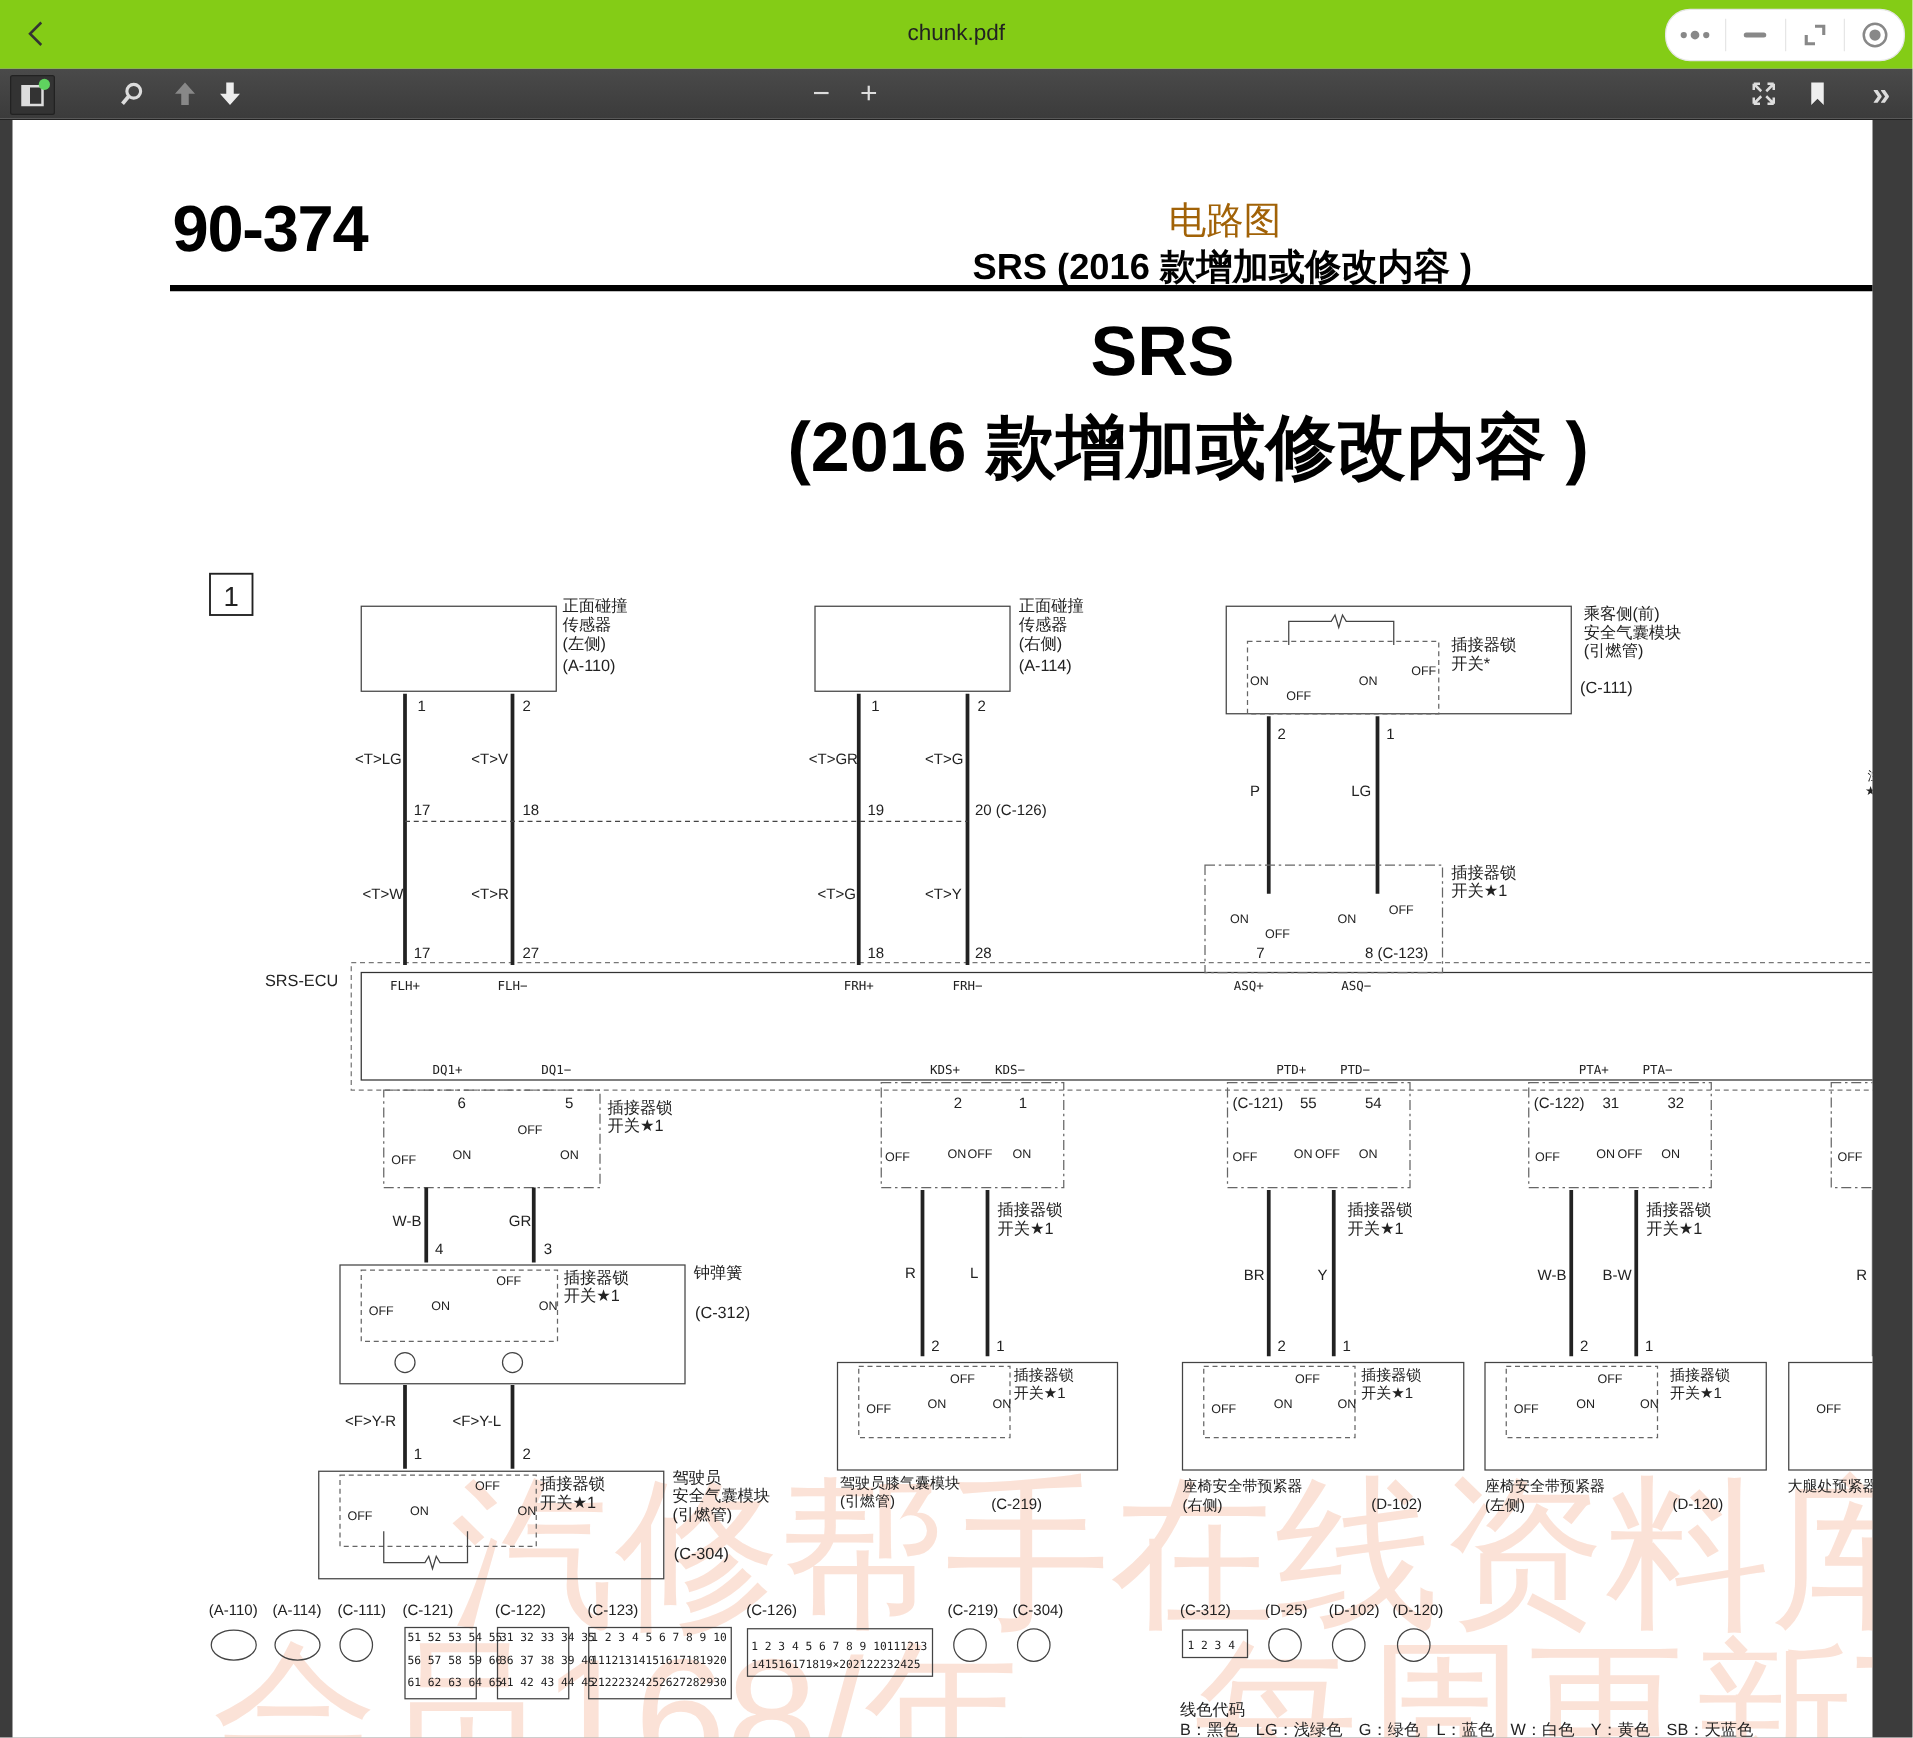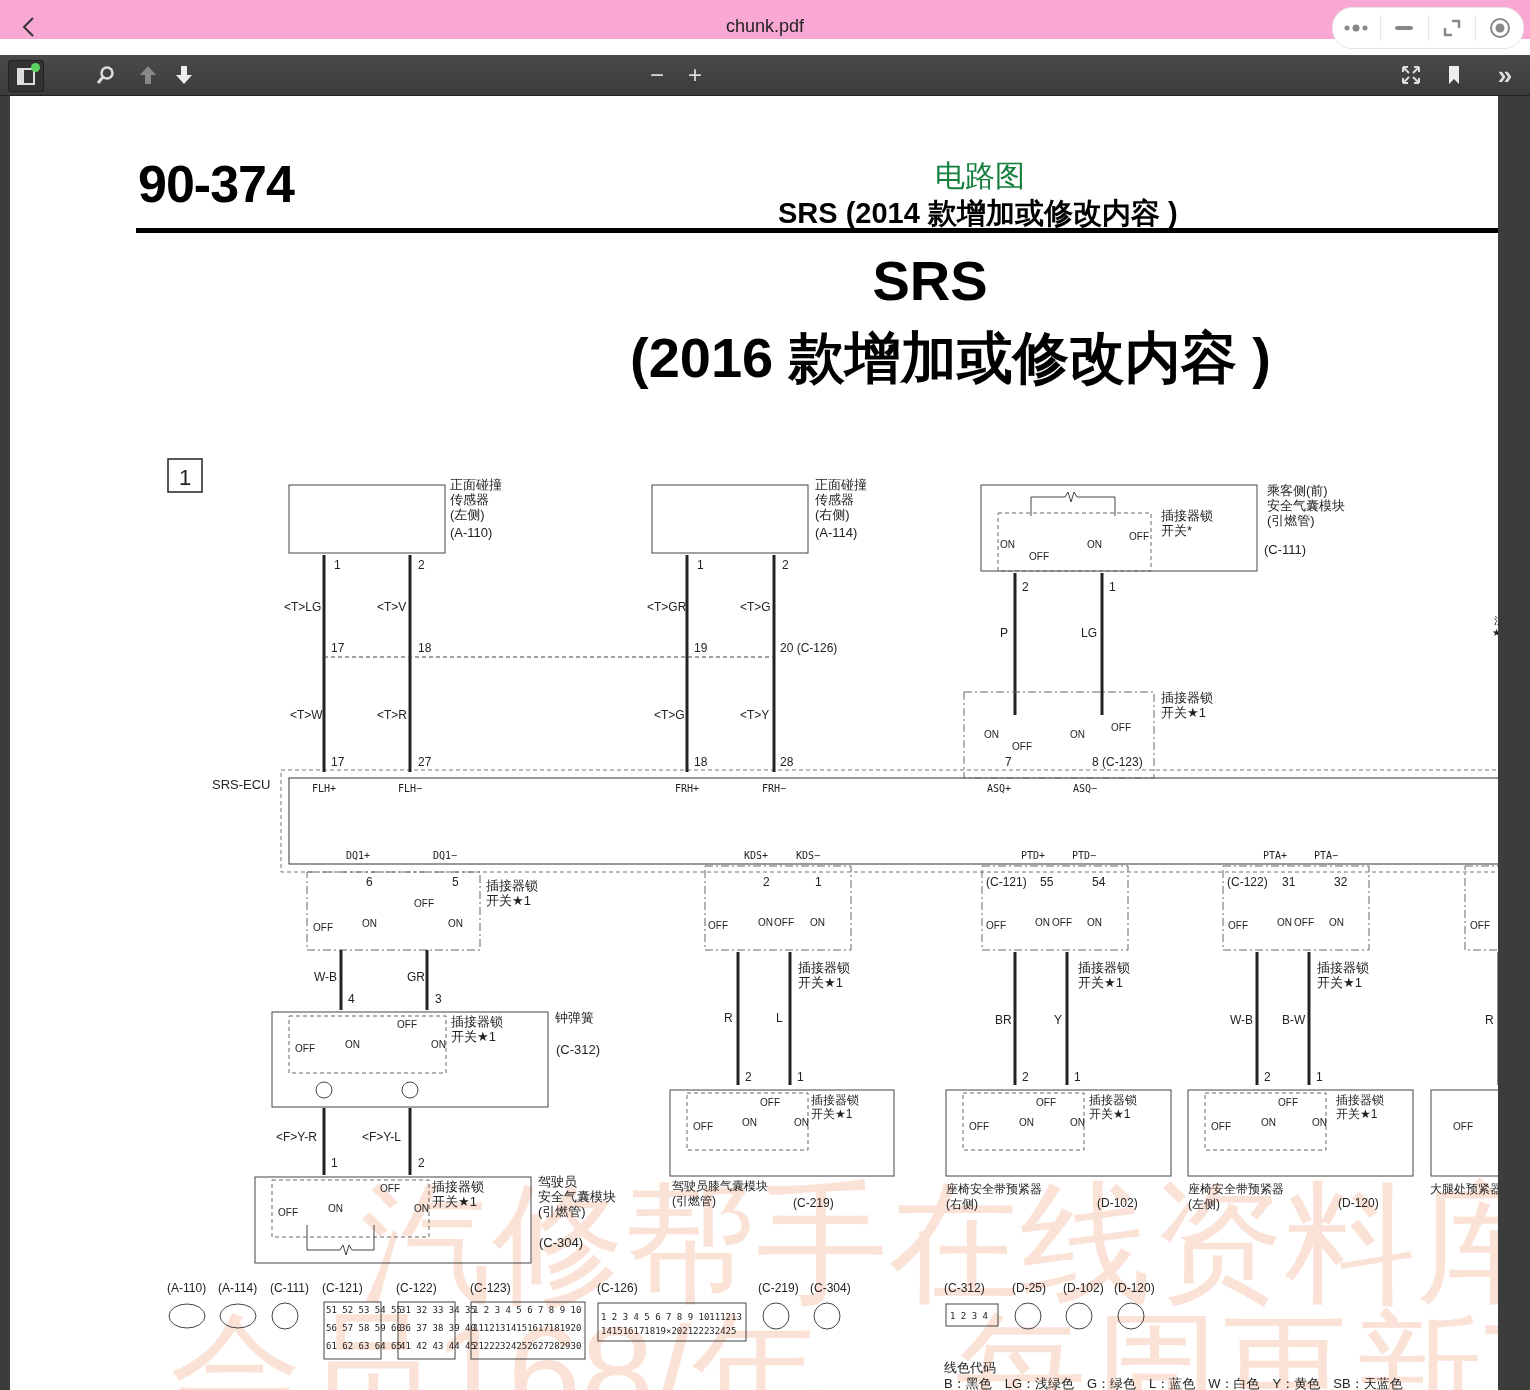--- a/index.html
+++ b/index.html
@@ -1,34 +1,34 @@
 <!DOCTYPE html>
 <html><head>
 <meta charset="utf-8">
 <style>
   html,body{margin:0;padding:0;}
   body{width:1530px;height:1390px;overflow:hidden;background:#fff;font-family:"Liberation Sans","DejaVu Sans",sans-serif;position:relative;}
-  .titlebar{position:absolute;left:0;top:0;width:1530px;height:39px;background:#f9a8d4;}
+  .titlebar{position:absolute;left:0;top:0;width:1530px;height:55px;background:#84cc16;}
   .back-btn{position:absolute;left:14px;top:12px;width:30px;height:30px;color:#333;font-size:28px;line-height:30px;cursor:pointer;}
   .doc-title{position:absolute;left:0;width:1530px;top:16px;text-align:center;font-size:18px;color:#222;}
   .win-ctrls{position:absolute;left:1332px;top:7px;width:190px;height:40px;border:1px solid #e6e6e6;border-radius:20px;display:flex;align-items:center;background:#fff;}
   .win-ctrls .wc{flex:1;height:26px;display:flex;align-items:center;justify-content:center;color:#777;font-size:20px;border-right:1px solid #e6e6e6;cursor:pointer;}
   .win-ctrls .wc:last-child{border-right:none;}
   .toolbar{position:absolute;left:0;top:55px;width:1530px;height:40px;background:linear-gradient(#4a4a4a,#3b3b3b);border-bottom:1px solid #222;}
   .tb-btn{position:absolute;top:5px;height:30px;color:#ddd;display:flex;align-items:center;justify-content:center;cursor:pointer;}
   .sidebar-toggle{left:8px;width:34px;background:#333;border:1px solid #222;border-radius:2px;}
   .green-dot{position:absolute;right:3px;top:2px;width:9px;height:9px;background:#5fd35f;border-radius:50%;}
   .page-input{position:absolute;left:210px;top:60px;width:64px;height:28px;background:#555;border:1px solid #2a2a2a;border-radius:2px;color:#eee;font-size:15px;text-align:right;padding-right:8px;box-sizing:border-box;line-height:26px;}
   .page-total{position:absolute;left:280px;top:64px;color:#ddd;font-size:15px;}
   .zoom-select{position:absolute;left:718px;top:60px;width:177px;height:29px;background:#3d3d3d;border:1px solid #2a2a2a;border-radius:2px;color:#eee;font-size:15px;line-height:28px;padding-left:9px;box-sizing:border-box;cursor:pointer;}
   .zoom-select .arr{position:absolute;right:9px;top:0;font-size:11px;color:#ccc;}
   .viewer{position:absolute;left:0;top:96px;width:1530px;height:1294px;background:#3c3c3c;}
   .page{position:absolute;left:10px;top:96px;width:1488px;height:1294px;background:#fff;overflow:hidden;}
   .page-num{position:absolute;left:128px;top:58px;font-size:52px;font-weight:bold;color:#000;letter-spacing:-1px;}
-  .hdr-title1{position:absolute;left:925px;top:60px;font-size:30px;color:#15803d;}
+  .hdr-title1{position:absolute;left:925px;top:60px;font-size:30px;color:#a16207;}
   .hdr-title2{position:absolute;left:768px;top:98px;font-size:29px;color:#000;font-weight:bold;}
   .hdr-rule{position:absolute;left:126px;top:132px;width:1394px;height:5px;background:#000;}
   .main-title1{position:absolute;left:0;width:1840px;text-align:center;top:152px;font-size:56px;font-weight:bold;color:#000;}
   .main-title2{position:absolute;left:598px;top:225px;font-size:56px;font-weight:bold;color:#000;margin-left:22px;}
   svg.diagram{position:absolute;left:0;top:0;}
   .wm{position:absolute;color:rgba(240,150,110,0.28);font-size:132px;white-space:nowrap;pointer-events:none;}
 </style>
 </head>
 <body>
 
@@ -112,21 +112,21 @@
   </div>
   <div style="position:absolute;left:1478px;top:62px;width:1px;height:24px;background:#222;"></div>
   <div class="tb-btn" style="left:1490px;width:30px;font-size:26px;font-weight:bold;">»</div>
 </div>
 
 <div class="viewer"></div>
 
 <div class="page">
   <div class="page-num">90-374</div>
   <div class="hdr-title1">电路图</div>
-  <div class="hdr-title2">SRS (2014 款增加或修改内容 )</div>
+  <div class="hdr-title2">SRS (2016 款增加或修改内容 )</div>
   <div class="hdr-rule"></div>
   <div class="main-title1">SRS</div>
   <div class="main-title2">(2016 款增加或修改内容 )</div>
 
   <div class="wm" style="left:350px;top:1060px;">汽修帮手在线资料库</div>
   <div class="wm" style="left:160px;top:1190px;">会员168/年，每周更新车</div>
 
   <svg class="diagram" width="1520" height="1294" viewBox="10 96 1520 1294" font-family="Liberation Sans, DejaVu Sans, sans-serif" font-size="12" fill="#222">
 
     <rect x="168" y="459" width="34" height="33" fill="none" stroke="#222" stroke-width="1.5"></rect>

